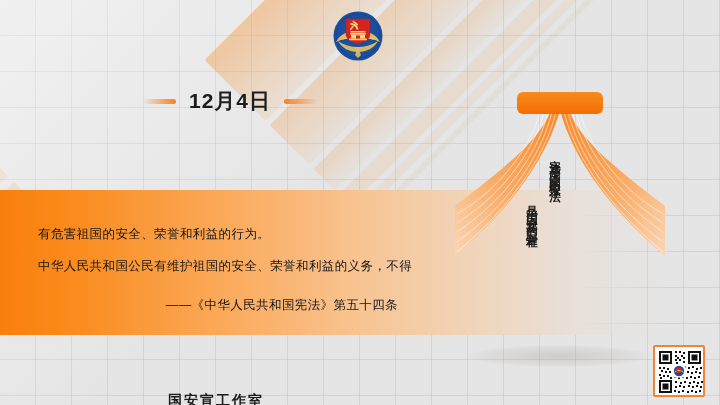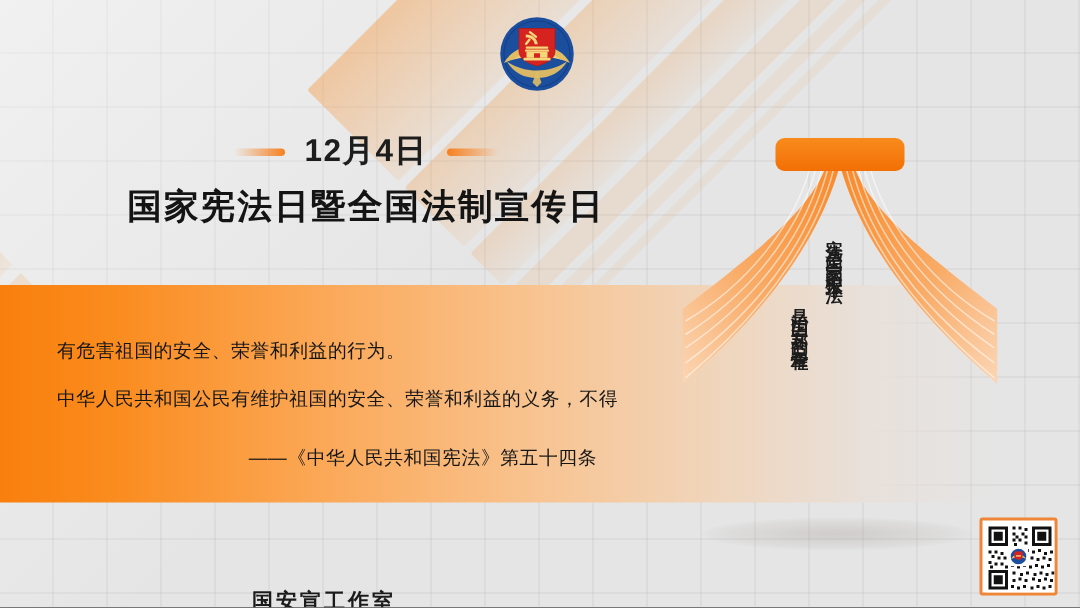--- a/index.html
+++ b/index.html
@@ -36,21 +36,21 @@
   .ribbons-bl{position:absolute;left:-230px;bottom:-250px;width:420px;height:420px;
               transform:rotate(-45deg);transform-origin:center;}
   .bl{position:absolute;left:0;width:100%;}
   .bl1{top:0;height:40px;background:linear-gradient(to bottom,rgba(245,140,40,.26),rgba(245,140,40,.08));}
   .bl2{top:48px;height:24px;background:rgba(245,140,40,.15);}
   .bl3{top:78px;height:14px;background:rgba(245,140,40,.10);}
   .bl4{top:98px;height:8px;background:rgba(245,140,40,.07);}
   
   .emblem{position:absolute;left:332px;top:10px;width:52px;height:52px;}
   
-  .headline{position:absolute;left:0;top:88px;width:460px;text-align:center;padding-left:14px;}
+  .headline{position:absolute;left:0;top:88px;width:460px;text-align:center;}
   .dateline{display:flex;align-items:center;justify-content:center;gap:13px;height:26px;}
   .dash{width:34px;height:5px;border-radius:3px;}
   .dash.l{background:linear-gradient(to right,rgba(247,146,44,0),#f7801f);}
   .dash.r{background:linear-gradient(to left,rgba(247,146,44,0),#f7801f);}
   .datetxt{font-size:21px;font-weight:700;color:#1d1d1d;letter-spacing:1px;line-height:26px;}
   .maintitle{margin-top:8px;font-size:23px;font-weight:700;color:#141414;letter-spacing:1.5px;}
   .band2{position:absolute;left:0;top:190px;width:720px;height:145px;
         background:linear-gradient(to right,#f97f0d 0%,#fa8b1d 10%,#fbab5d 32%,#f8c492 50%,#f0d5bb 66%,#e8e0da 80%,rgba(229,229,229,0) 92%);}
   
   .quote{position:absolute;left:38px;top:218px;width:390px;color:#161616;font-size:12.5px;line-height:32px;letter-spacing:.4px;}
@@ -134,21 +134,20 @@
         </g>
     </svg>
   </div>
 
   <div class="headline">
     <div class="dateline">
       <span class="dash l"></span>
       <span class="datetxt">12月4日</span>
       <span class="dash r"></span>
     </div>
-    <div class="maintitle">国家宪法日暨全国法制宣传日</div>
   </div>
 
   <div class="quote">
     <div>有危害祖国的安全、荣誉和利益的行为。</div>
     <div>中华人民共和国公民有维护祖国的安全、荣誉和利益的义务，不得</div>
   </div>
   <div class="cite">——《中华人民共和国宪法》第五十四条</div>
 
   <div class="bookshadow"></div>
   <div class="book">

